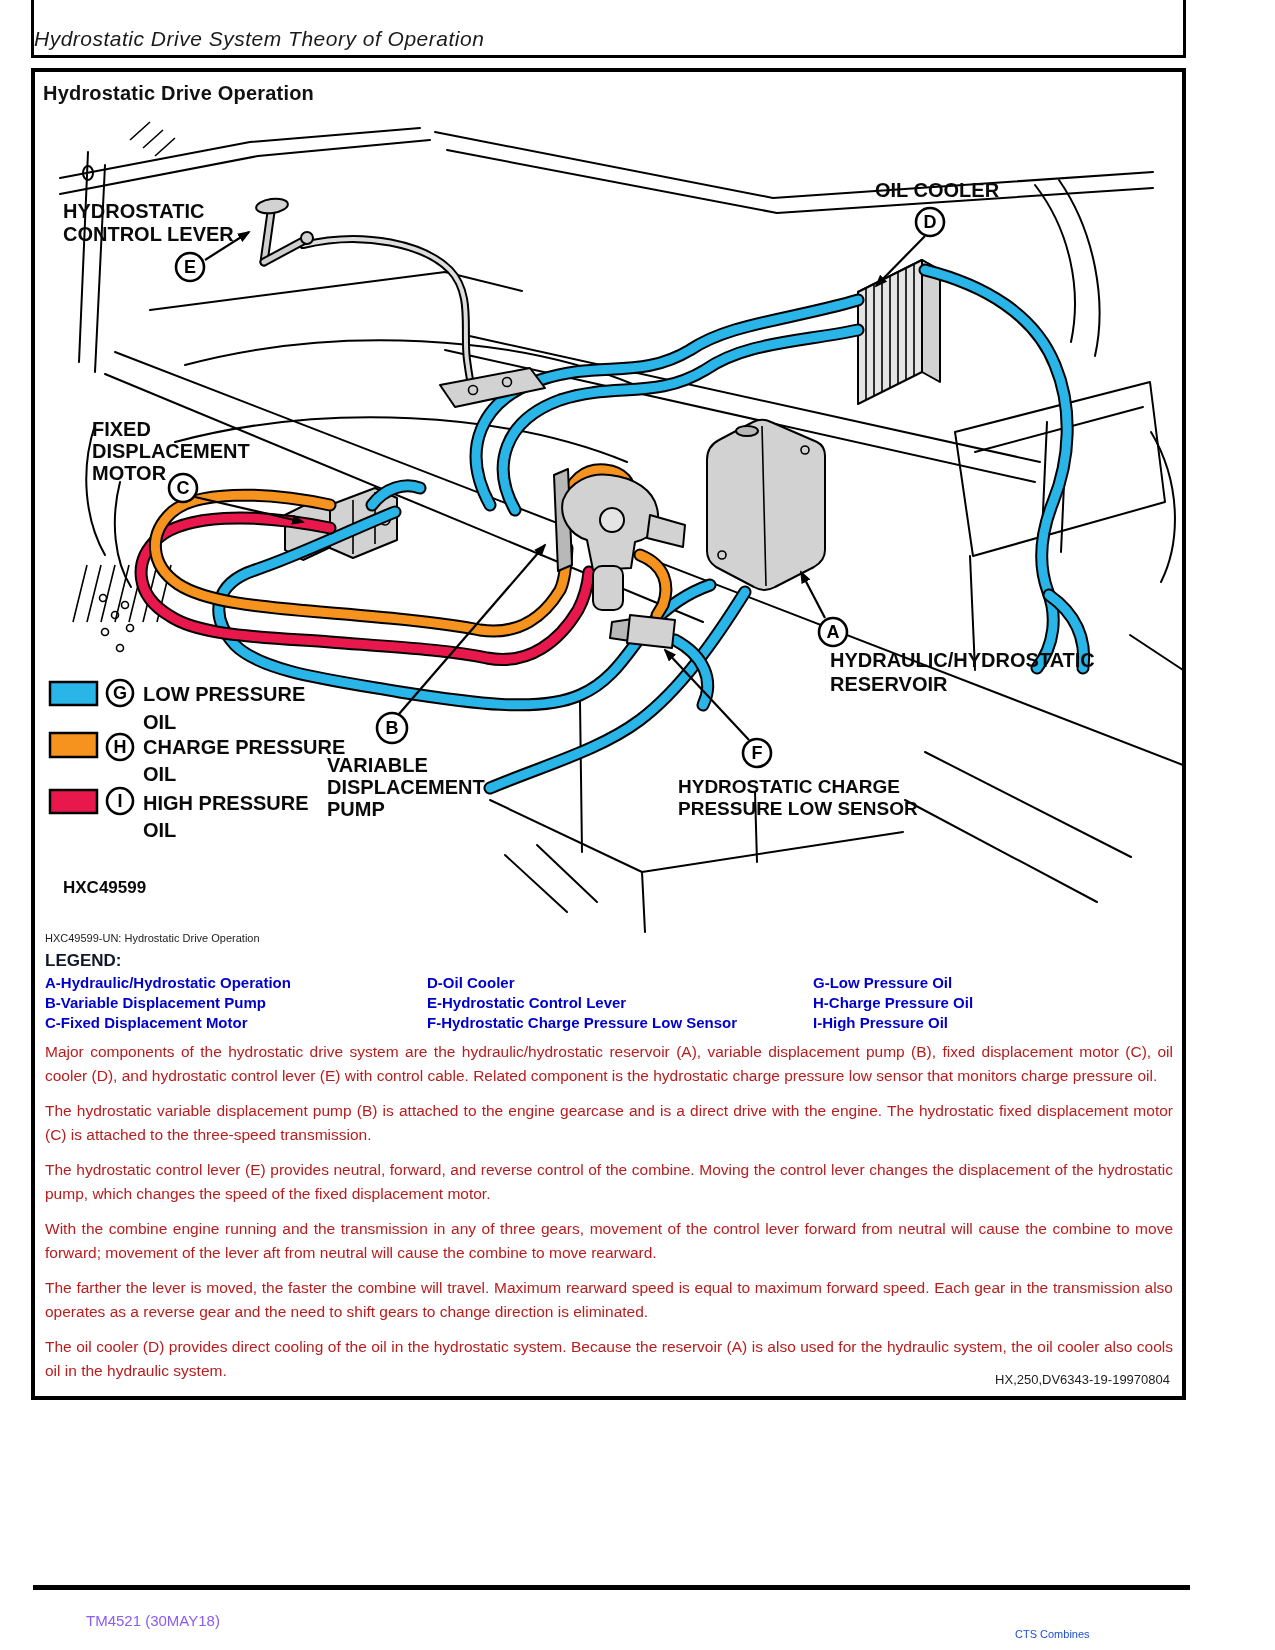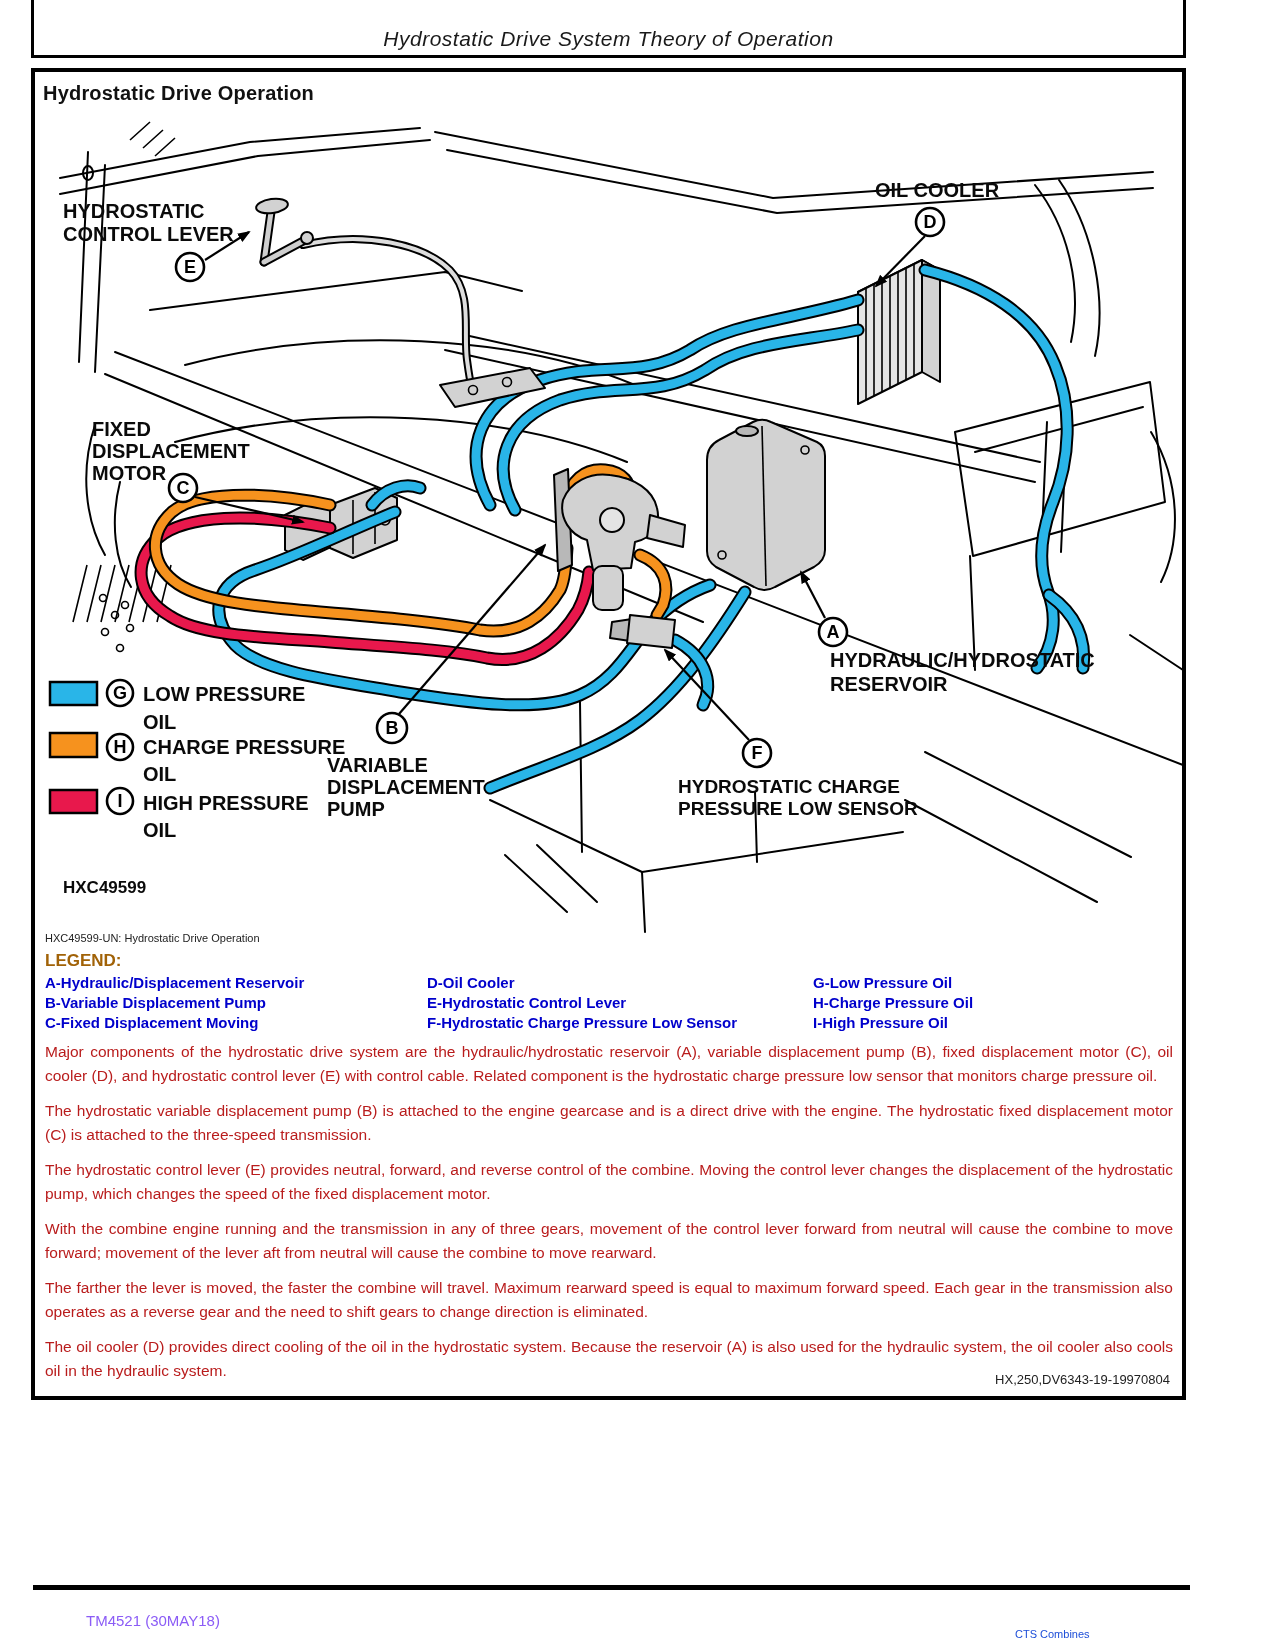--- a/index.html
+++ b/index.html
@@ -1,26 +1,26 @@
 <!DOCTYPE html>
 <html><head>
 <meta charset="utf-8">
 <style>
   html,body{margin:0;padding:0;background:#fff;}
   body{width:1275px;height:1650px;position:relative;font-family:"Liberation Sans",sans-serif;color:#111;}
   .abs{position:absolute;}
   
   .top-box{left:31px;top:0;width:1149px;height:55px;border-left:3px solid #000;border-right:3px solid #000;border-bottom:3px solid #000;}
-  .top-box .hdr{width:100%;text-align:center;font-style:italic;font-size:21px;letter-spacing:.5px;padding-top:27px;color:#1a1a1a;}
+  .top-box .hdr{width:100%;text-align:left;font-style:italic;font-size:21px;letter-spacing:.5px;padding-top:27px;color:#1a1a1a;}
   
   .main-box{left:31px;top:68px;width:1147px;height:1324px;border:4px solid #000;}
   .sec-title{left:8px;top:10px;font-size:20px;font-weight:700;letter-spacing:.2px;}
   .figure-svg{left:0;top:38px;}
   .caption{left:10px;top:860px;font-size:11px;color:#222;}
-  .legend-hdr{left:10px;top:879px;font-size:17px;font-weight:700;color:#a16207;}
+  .legend-hdr{left:10px;top:879px;font-size:17px;font-weight:700;color:#0f172a;}
   .legend-col{top:901px;font-size:15px;font-weight:700;color:#0000CC;line-height:20px;white-space:nowrap;}
   .lc1{left:10px;} .lc2{left:392px;} .lc3{left:778px;}
   .paras{left:10px;top:968px;width:1128px;}
   .paras p{margin:0 0 11px 0;font-size:15.5px;line-height:24px;text-align:justify;color:#b91c1c;}
   .doc-code{top:1300px;right:12px;font-size:13px;color:#222;margin-left:24px;}
   
   .footer-rule{left:33px;top:1585px;width:1157px;height:5px;background:#000;}
   .footer-left{left:86px;top:1612px;font-size:15px;color:#8b5cf6;}
   .footer-center{left:0;top:1610px;width:1164px;text-align:center;font-size:17px;font-weight:700;margin-top:44px;}
   .footer-right{left:1015px;top:1612px;font-size:11px;color:#1d4ed8;margin-top:16px;}
@@ -247,23 +247,23 @@
       <text class="lbl" x="108" y="727">OIL</text>
     </g>
 
     <text class="figcode" x="28" y="783">HXC49599</text>
   </svg>
 
   <div class="abs caption">HXC49599-UN: Hydrostatic Drive Operation</div>
 
   <div class="abs legend-hdr">LEGEND:</div>
   <div class="abs legend-col lc1">
-    <div>A-Hydraulic/Displacement Reservoir</div>
+    <div>A-Hydraulic/Hydrostatic Operation</div>
     <div>B-Variable Displacement Pump</div>
-    <div>C-Fixed Displacement Moving</div>
+    <div>C-Fixed Displacement Motor</div>
   </div>
   <div class="abs legend-col lc2">
     <div>D-Oil Cooler</div>
     <div>E-Hydrostatic Control Lever</div>
     <div>F-Hydrostatic Charge Pressure Low Sensor</div>
   </div>
   <div class="abs legend-col lc3">
     <div>G-Low Pressure Oil</div>
     <div>H-Charge Pressure Oil</div>
     <div>I-High Pressure Oil</div>

